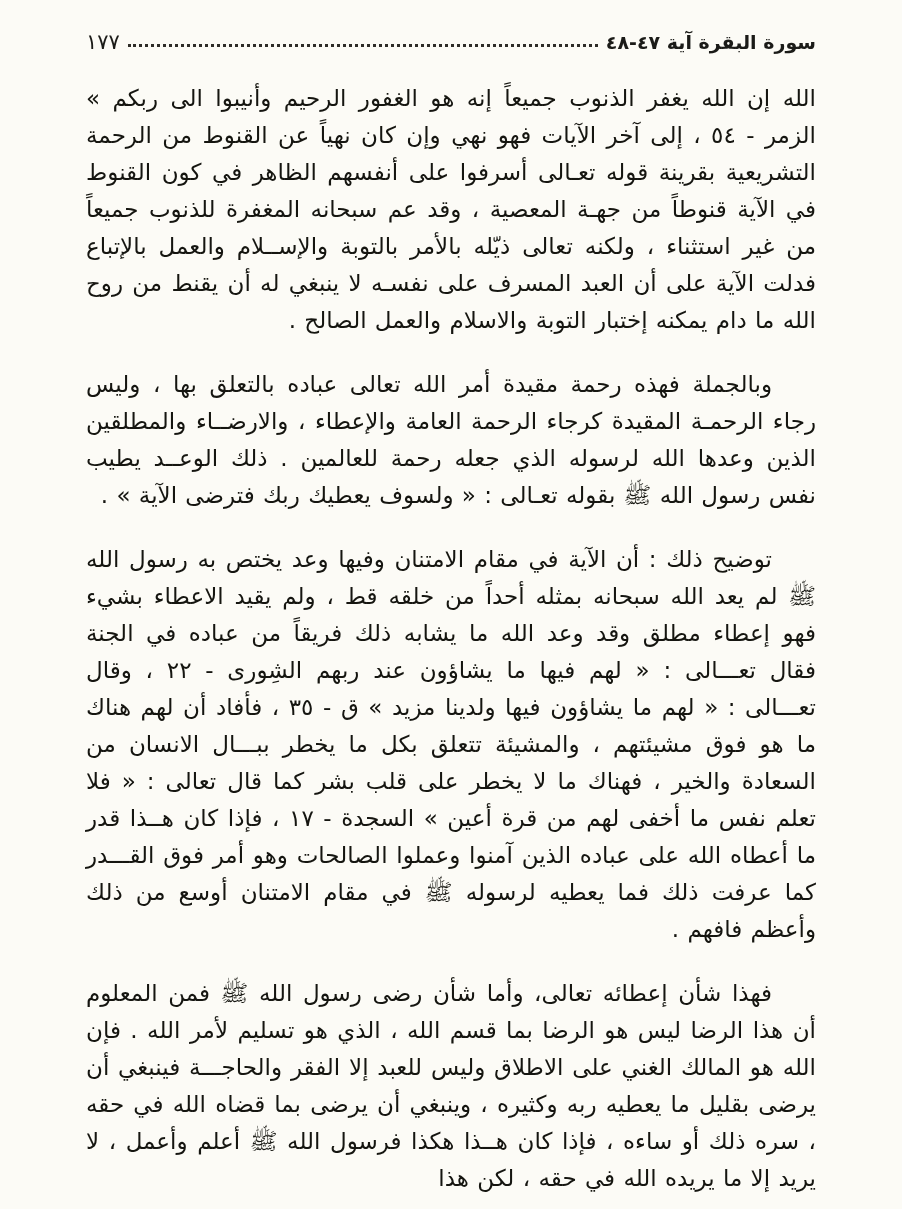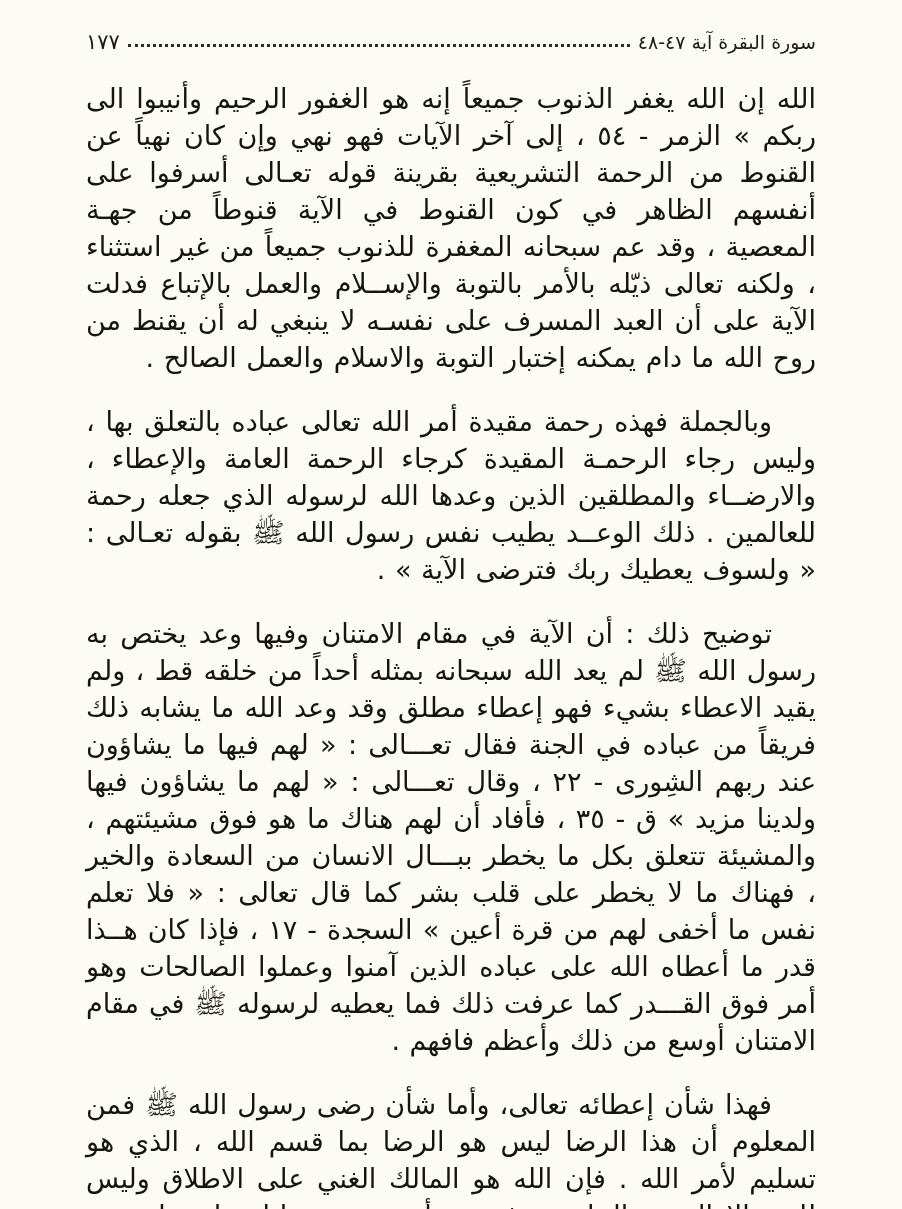--- a/index.html
+++ b/index.html
@@ -22,21 +22,21 @@
   }
   
   .running-head {
     display: flex;
     align-items: flex-end;
     direction: rtl;
     margin-bottom: 26px;
   }
   .head-title {
     font-size: 19px;
-    font-weight: 400;
+    font-weight: 700;
     letter-spacing: 0.2px;
     white-space: nowrap;
     padding-bottom: 1px;
   }
   .head-leader {
     flex: 1 1 auto;
     border-bottom: 3px dotted #2e2c28;
     margin: 0 8px 7px 8px;
     height: 0;
   }
@@ -45,21 +45,21 @@
     font-weight: 400;
     white-space: nowrap;
     padding-bottom: 0;
   }
   
   .body-text {
     direction: rtl;
   }
   .body-text p {
     margin: 0 0 27px 0;
-    font-size: 27px;
+    font-size: 23px;
     line-height: 37px;
     text-align: justify;
     text-align-last: right;
     word-spacing: 1px;
     color: #151510;
   }
   .body-text p.indent {
     text-indent: 44px;
   }
 </style>

